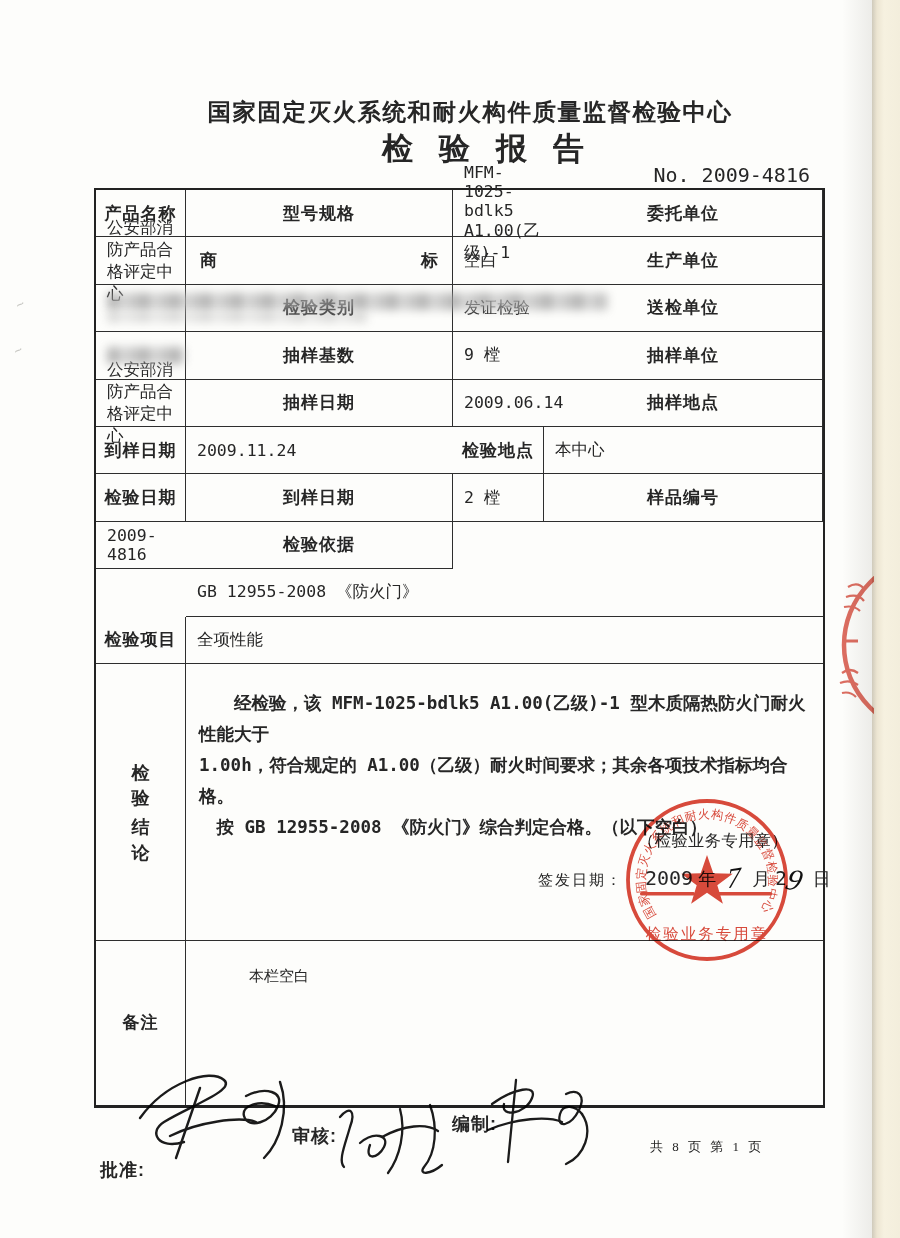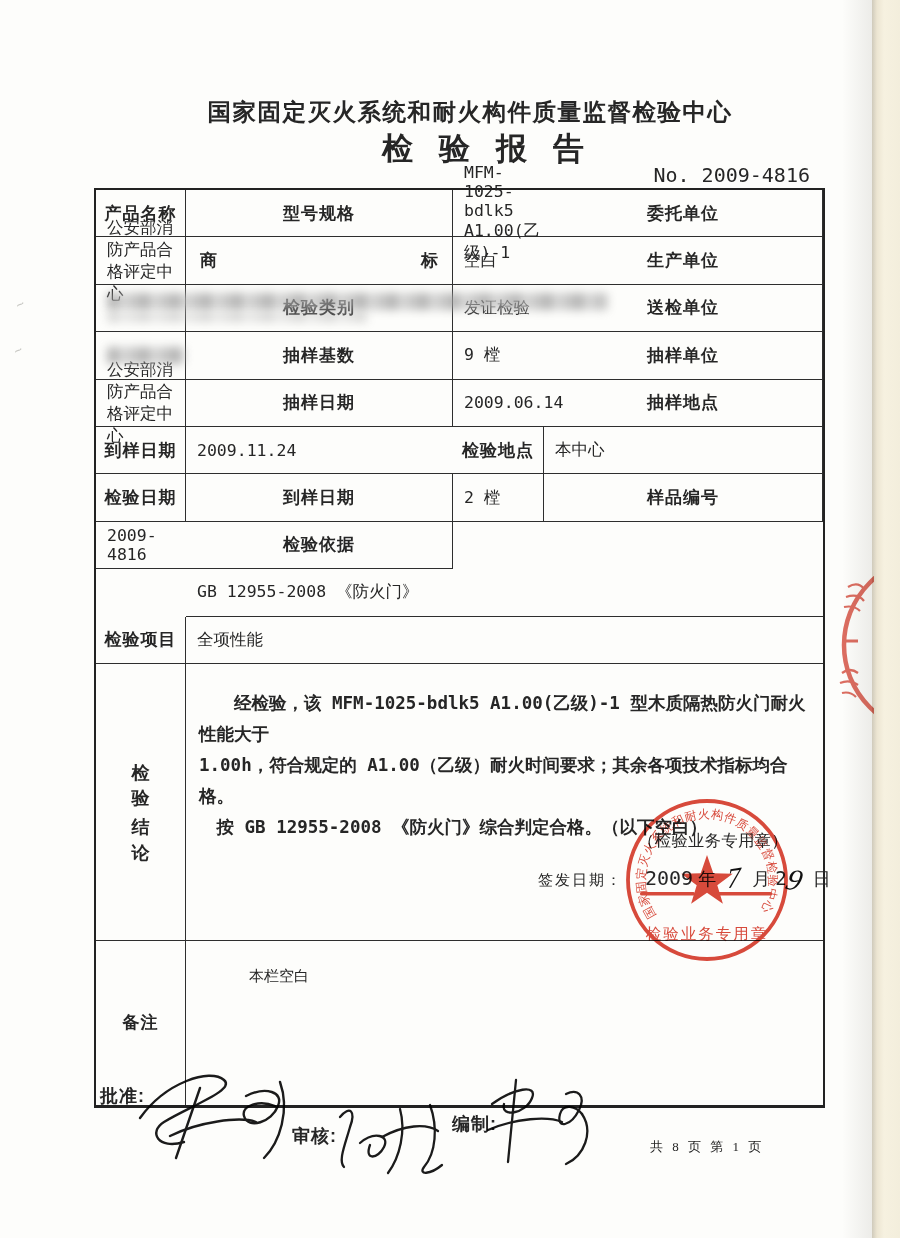--- a/index.html
+++ b/index.html
@@ -168,21 +168,21 @@
     <rect x="106" y="102" width="56" height="3.6" rx="1.5" fill="#d63a2b"></rect>
   </svg>
 
   <svg class="stamp-frag" width="44" height="200" viewBox="0 0 44 200">
     <circle cx="102" cy="100" r="88" fill="none" stroke="#d6493a" stroke-width="4.5"></circle>
     <path d="M18,42 q10,-6 16,2 M16,52 q12,-4 18,4 M14,62 q10,-2 16,4" stroke="#d6493a" stroke-width="2.2" fill="none"></path>
     <path d="M14,96 h14" stroke="#d6493a" stroke-width="3" fill="none"></path>
     <path d="M12,128 q8,-6 16,0 M10,138 q10,-4 18,2 M12,148 q8,-2 14,4" stroke="#d6493a" stroke-width="2.2" fill="none"></path>
   </svg>
 
-  <div class="f-lab" style="left:100px;top:1084px;text-align:right;">批准:</div>
+  <div class="f-lab" style="left:100px;top:1158px;text-align:right;">批准:</div>
   <svg class="sig" style="left:128px;top:1060px;" width="175" height="108" viewBox="0 0 175 108">
     <g fill="none" stroke="#1b1b1b" stroke-width="2.4" stroke-linecap="round">
       <path d="M12,58 C38,22 82,8 96,20 C108,30 62,46 36,62 C20,72 30,90 56,82"></path>
       <path d="M72,28 L48,98"></path>
       <path d="M42,76 C70,62 112,56 128,62"></path>
       <path d="M118,36 C138,26 156,32 150,46 C144,62 120,70 116,56 C113,45 132,40 147,46"></path>
       <path d="M152,22 C162,50 152,82 136,98"></path>
     </g>
   </svg>
 

